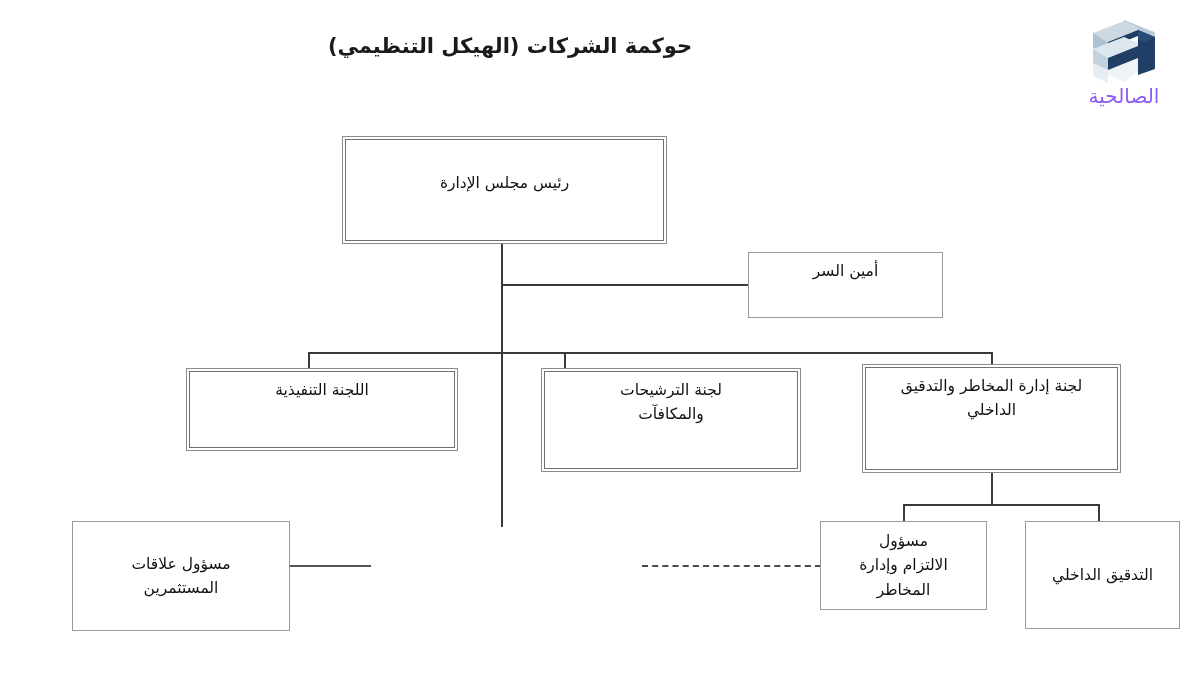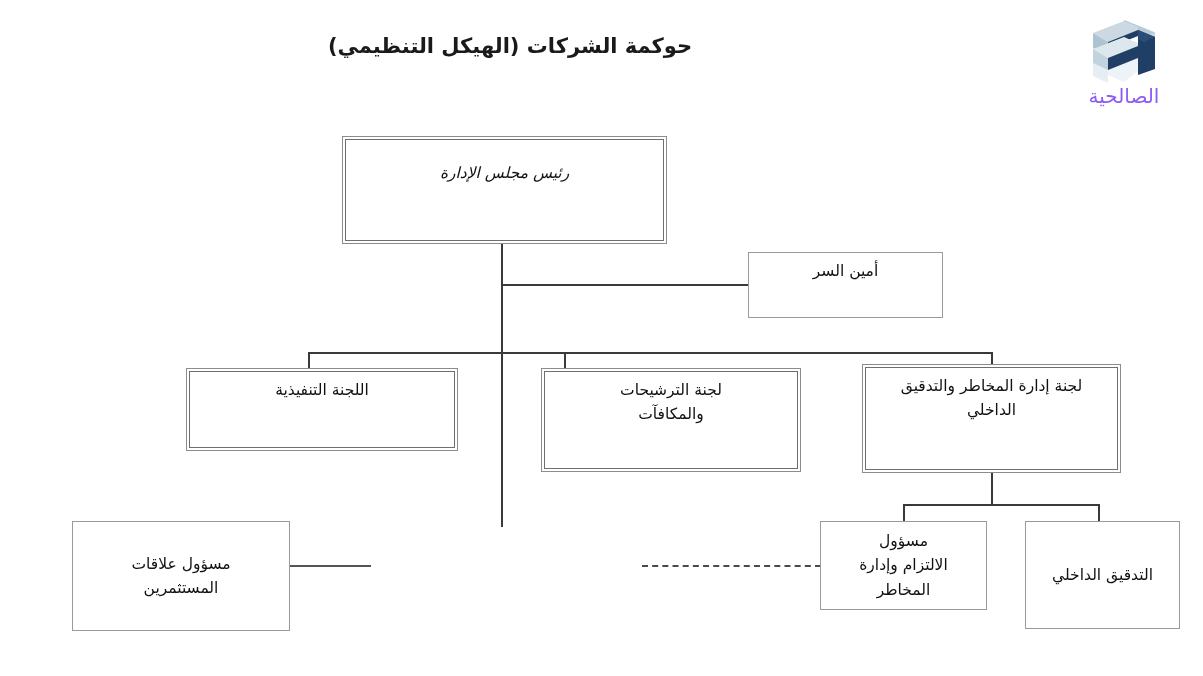--- a/index.html
+++ b/index.html
@@ -94,21 +94,21 @@
     width: 100%;
     height: 100%;
     border: 1px solid #6f6f6f;
     display: flex;
     justify-content: center;
     background: #ffffff;
   }
   .align-top    { align-items: flex-start; }
   .align-center { align-items: center; }
   .pad-top-sm   { padding-top: 6px; }
-  .pad-top-md   { padding-top: 21px; font-style: italic; }
+  .pad-top-md   { padding-top: 31px; }
 
   
   .line {
     position: absolute;
     background: #3a3a3a;
     z-index: 1;
   }
   .line.v { width: 2px; }
   .line.h { height: 2px; }
   .line.thin { background: #555555; }

